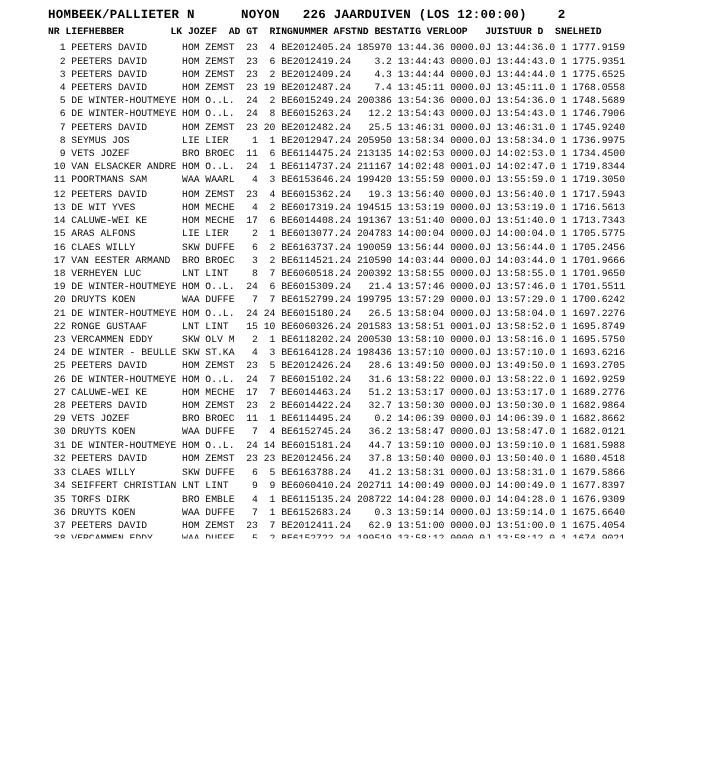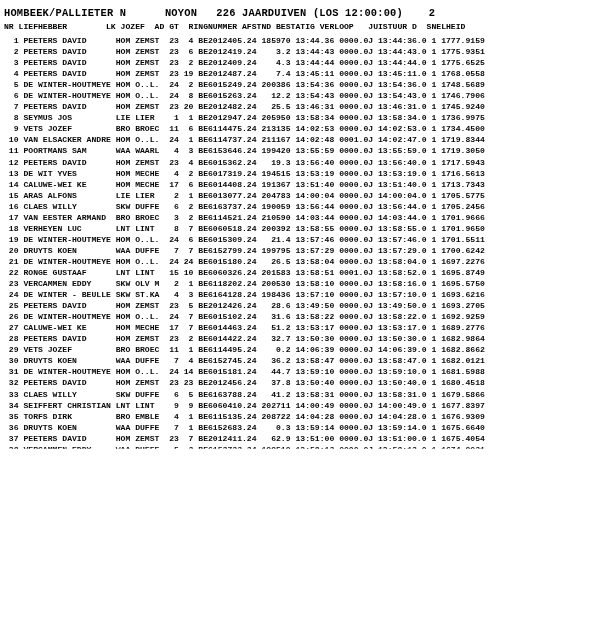--- a/index.html
+++ b/index.html
@@ -13,31 +13,32 @@
     overflow: hidden;
     font-family: "Liberation Mono", "DejaVu Sans Mono", monospace;
     color: #111111;
   }
   .sheet {
     width: 504px;
     height: 634px;
     box-sizing: border-box;
     padding: 6px 0 0 0;
     background: #ffffff;
+    margin-left: 36px;
   }
   pre.block {
     margin: 0;
     padding: 0 0 0 4px;
     font-family: "Liberation Mono", "DejaVu Sans Mono", monospace;
     font-size: 8.1px;
     line-height: 11.05px;
     letter-spacing: 0px;
     white-space: pre;
     color: #0a0a0a;
-    font-weight: 700;
+    font-weight: 400;
   }
   pre.title {
     margin: 0;
     padding: 0 0 0 4px;
     font-family: "Liberation Mono", "DejaVu Sans Mono", monospace;
     font-size: 10.4px;
     line-height: 15px;
     white-space: pre;
     color: #000000;
     font-weight: 700;

